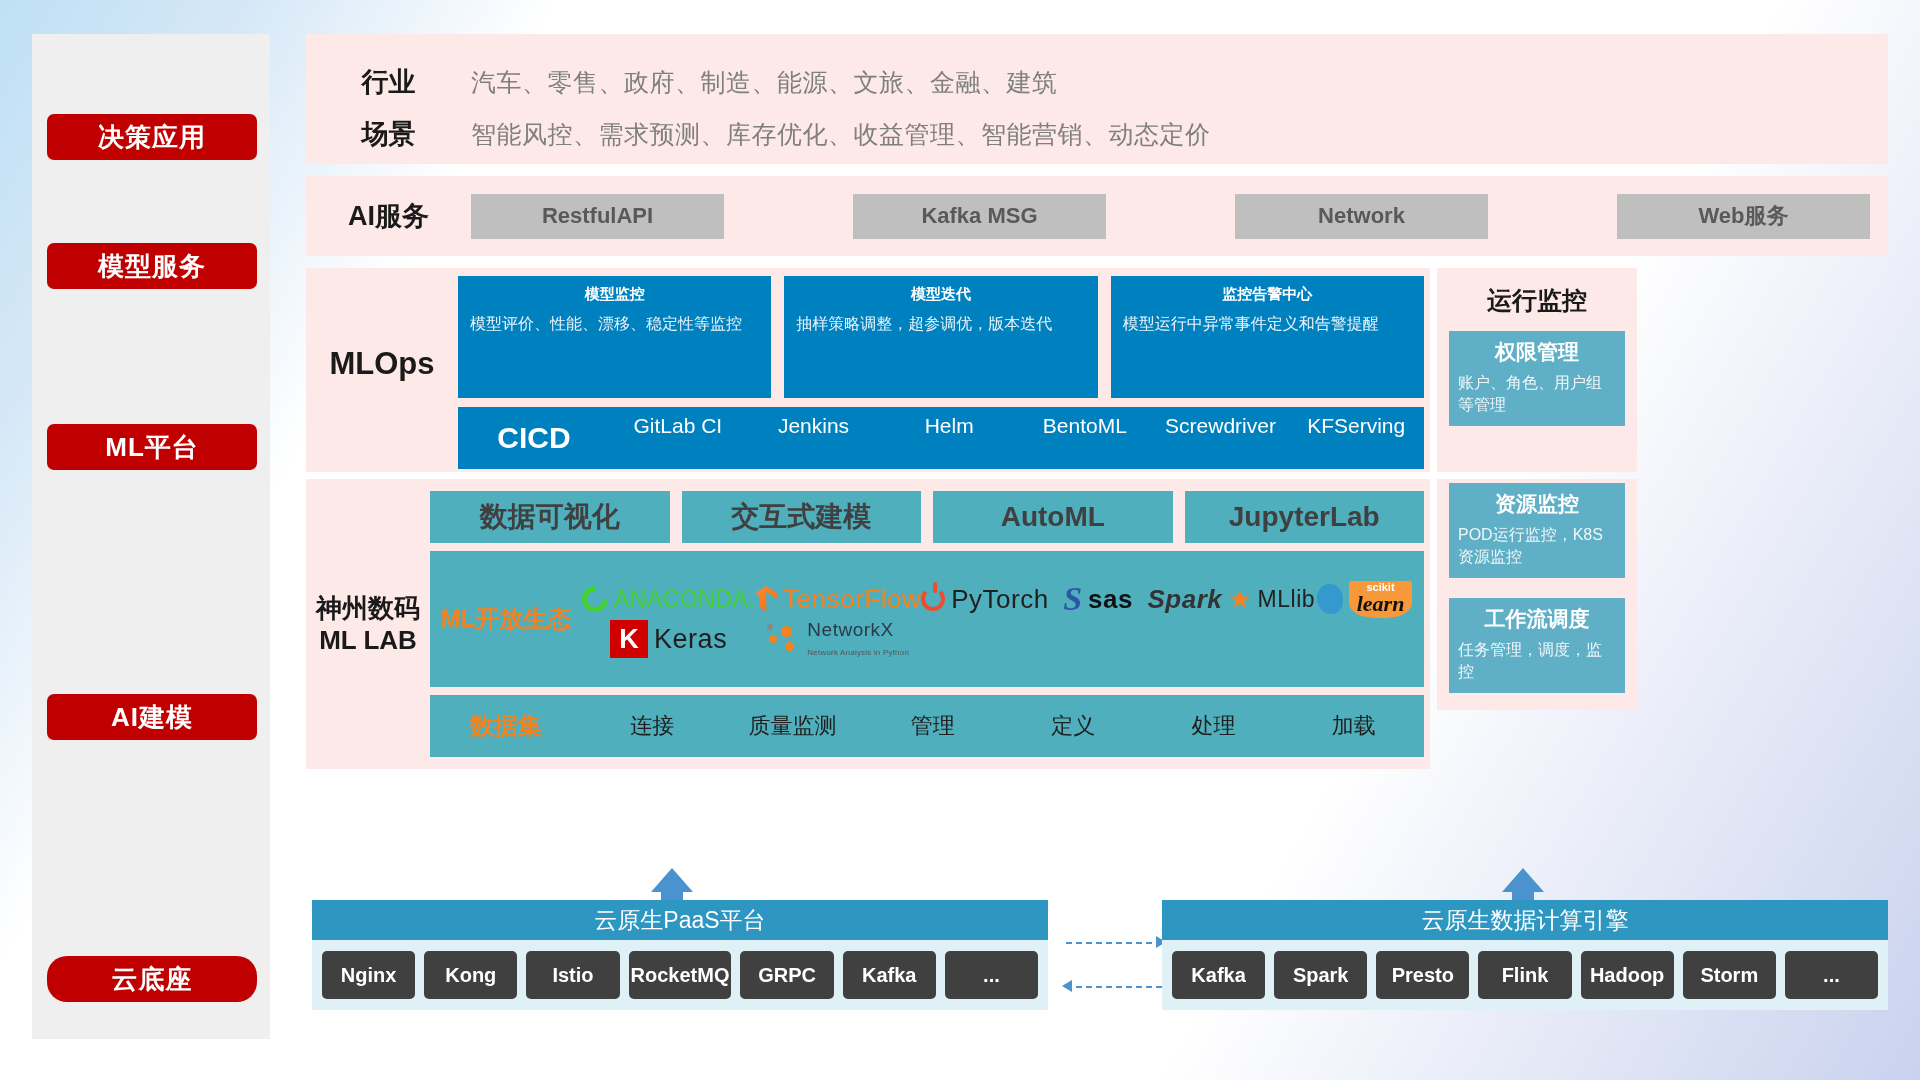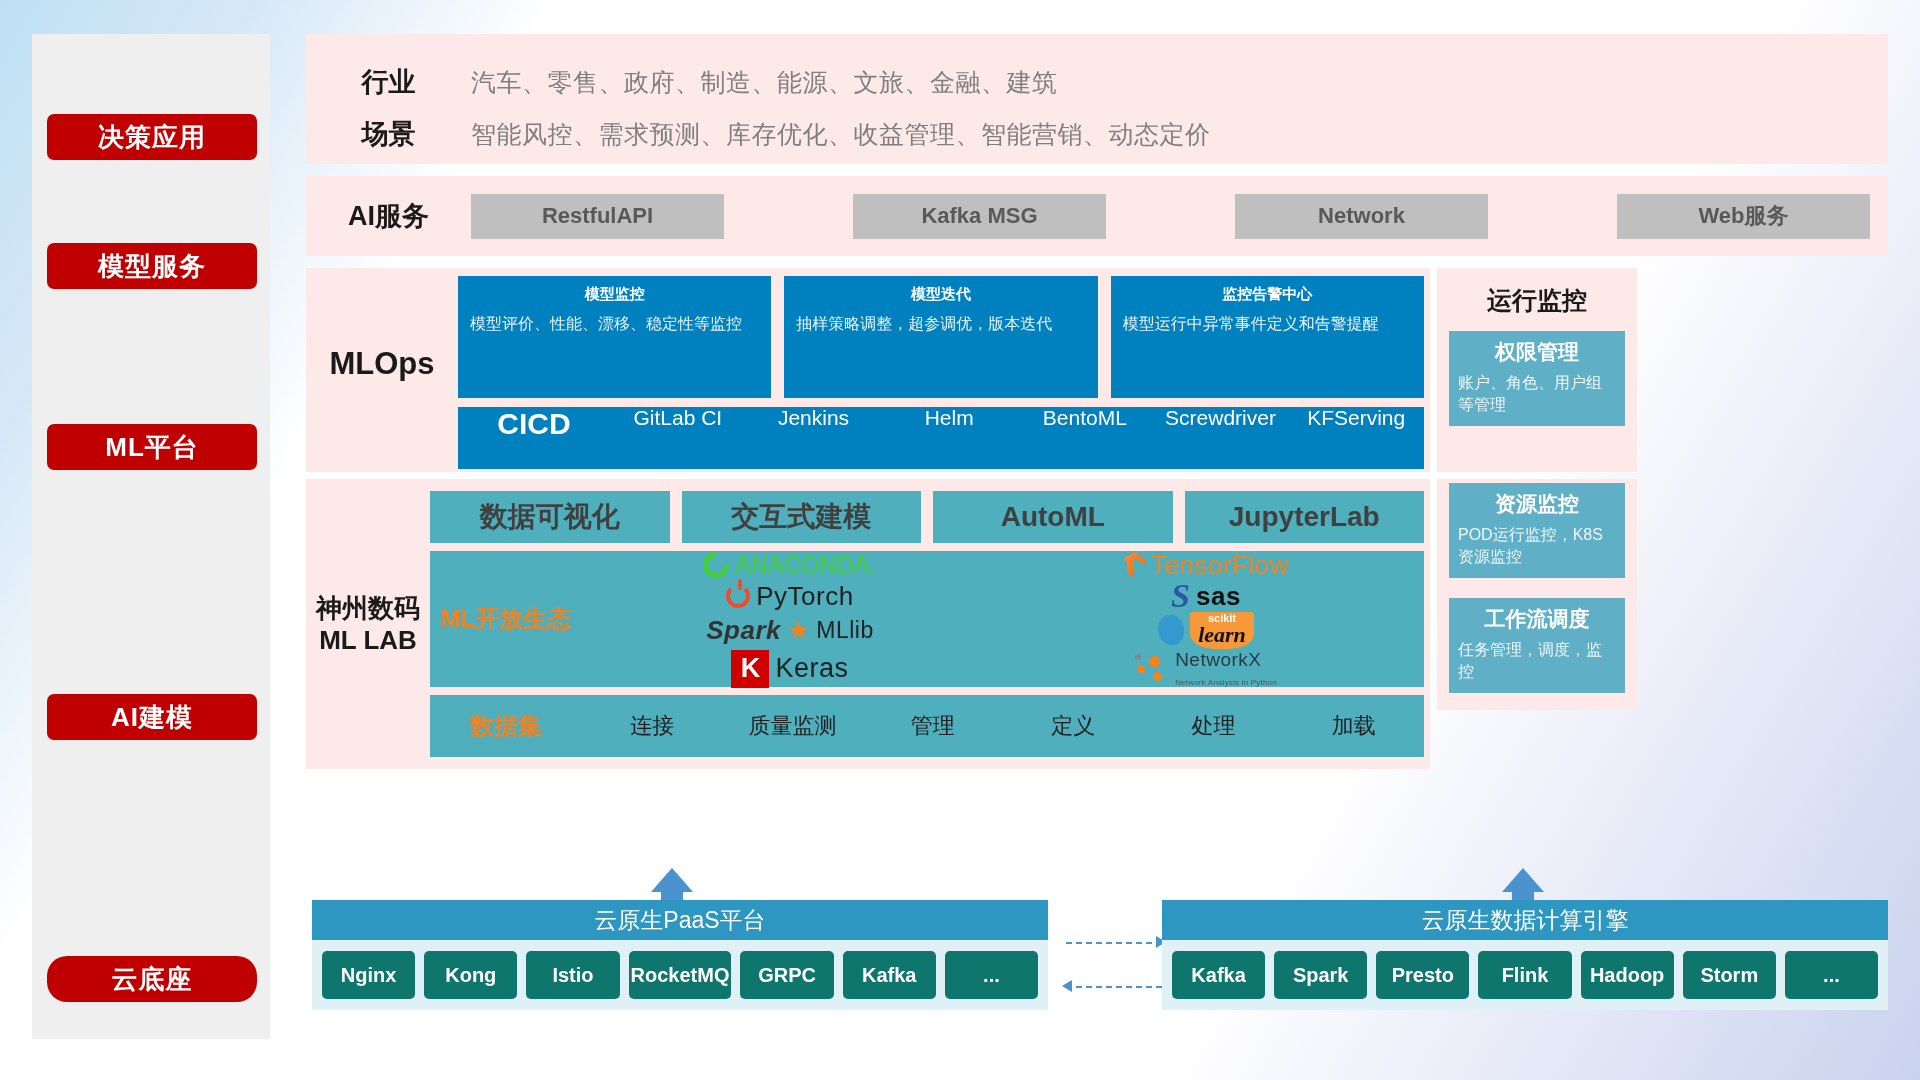--- a/index.html
+++ b/index.html
@@ -67,21 +67,21 @@
     text-align: center; padding-top: 78px;
   }
   .mlops-right { flex: 1; padding: 8px 6px 8px 0; }
   .mlops-top { display: flex; gap: 13px; }
   .mlops-card {
     flex: 1; background: #0081bf; color: #fff; height: 122px; padding: 9px 12px 0 12px;
   }
   .mlops-card .t { font-size: 15px; font-weight: bold; text-align: center; margin-bottom: 9px; }
   .mlops-card .d { font-size: 16px; line-height: 1.35; color: #e8f4fb; }
   .cicd {
-    margin-top: 9px; background: #0081bf; height: 62px; display: flex; 
+    margin-top: 9px; background: #0081bf; height: 62px; display: flex; align-items: center;
     color: #fff; overflow: hidden;
   }
   .cicd .lbl { width: 152px; text-align: center; font-size: 30px; font-weight: bold; }
   .cicd .tools { flex: 1; display: flex; }
   .cicd .tools span {
     flex: 1; font-size: 21px; text-align: center; line-height: 1.0;
     white-space: normal; word-break: break-all; overflow: hidden; height: 46px;
   }
 
   
@@ -101,21 +101,21 @@
   }
   .lab-right { flex: 1; padding: 8px 6px 8px 0; }
   .lab-tabs { display: flex; gap: 12px; }
   .lab-tab {
     flex: 1; height: 52px; background: #4fafbd; color: #404040;
     font-size: 28px; font-weight: bold; display: flex; align-items: center; justify-content: center;
   }
   .lab-eco { margin-top: 8px; background: #4fafbd; height: 136px; display: flex; align-items: center; }
   .lab-eco .lbl { width: 152px; text-align: center; color: #f4821f; font-size: 24px; font-weight: bold; }
   .logo-grid {
-    flex: 1; display: grid; grid-template-columns: repeat(2, 1fr); grid-template-rows: 1fr 1fr;
+    flex: 1; display: grid; grid-template-columns: repeat(6, 1fr); grid-template-rows: 1fr 1fr;
     align-items: center; justify-items: center; padding-right: 10px;
   }
   .lab-data { margin-top: 8px; background: #4fafbd; height: 62px; display: flex; align-items: center; }
   .lab-data .lbl { width: 152px; text-align: center; color: #f4821f; font-size: 24px; font-weight: bold; }
   .lab-data .items { flex: 1; display: flex; }
   .lab-data .items span { flex: 1; text-align: center; font-size: 22px; color: #1f1f1f; }
 
   
   .logo { display: flex; align-items: center; gap: 6px; }
   .logo .txt { font-size: 23px; font-weight: 300; letter-spacing: .5px; }
@@ -138,21 +138,21 @@
   .bottom { position: absolute; left: 306px; top: 880px; width: 1582px; height: 160px; }
   .cloudcol { position: absolute; top: 20px; }
   .cloudcol.left { left: 6px; width: 736px; }
   .cloudcol.right { left: 856px; width: 726px; }
   .cloud-head {
     height: 40px; background: #2d97c1; color: #fff; font-size: 23px;
     display: flex; align-items: center; justify-content: center;
   }
   .cloud-body { background: #dff0f6; padding: 11px 10px; display: flex; gap: 9px; }
   .cloud-chip {
-    flex: 1; height: 48px; background: #0f766e; color: #fff; border-radius: 5px;
+    flex: 1; height: 48px; background: #404040; color: #fff; border-radius: 5px;
     font-size: 20px; font-weight: bold; display: flex; align-items: center; justify-content: center;
     text-align: center; line-height: 1.05; padding: 0 2px;
   }
   .arrow-up {
     position: absolute; width: 0; height: 0; border-left: 21px solid transparent;
     border-right: 21px solid transparent; border-bottom: 24px solid #4b93cf;
   }
   .arrow-stem { position: absolute; width: 22px; height: 26px; background: #4b93cf; }
   .dashlink { position: absolute; left: 760px; top: 56px; width: 96px; height: 60px; }
   .dashline { position: absolute; left: 0; width: 96px; border-top: 2px dashed #4b93cf; }

